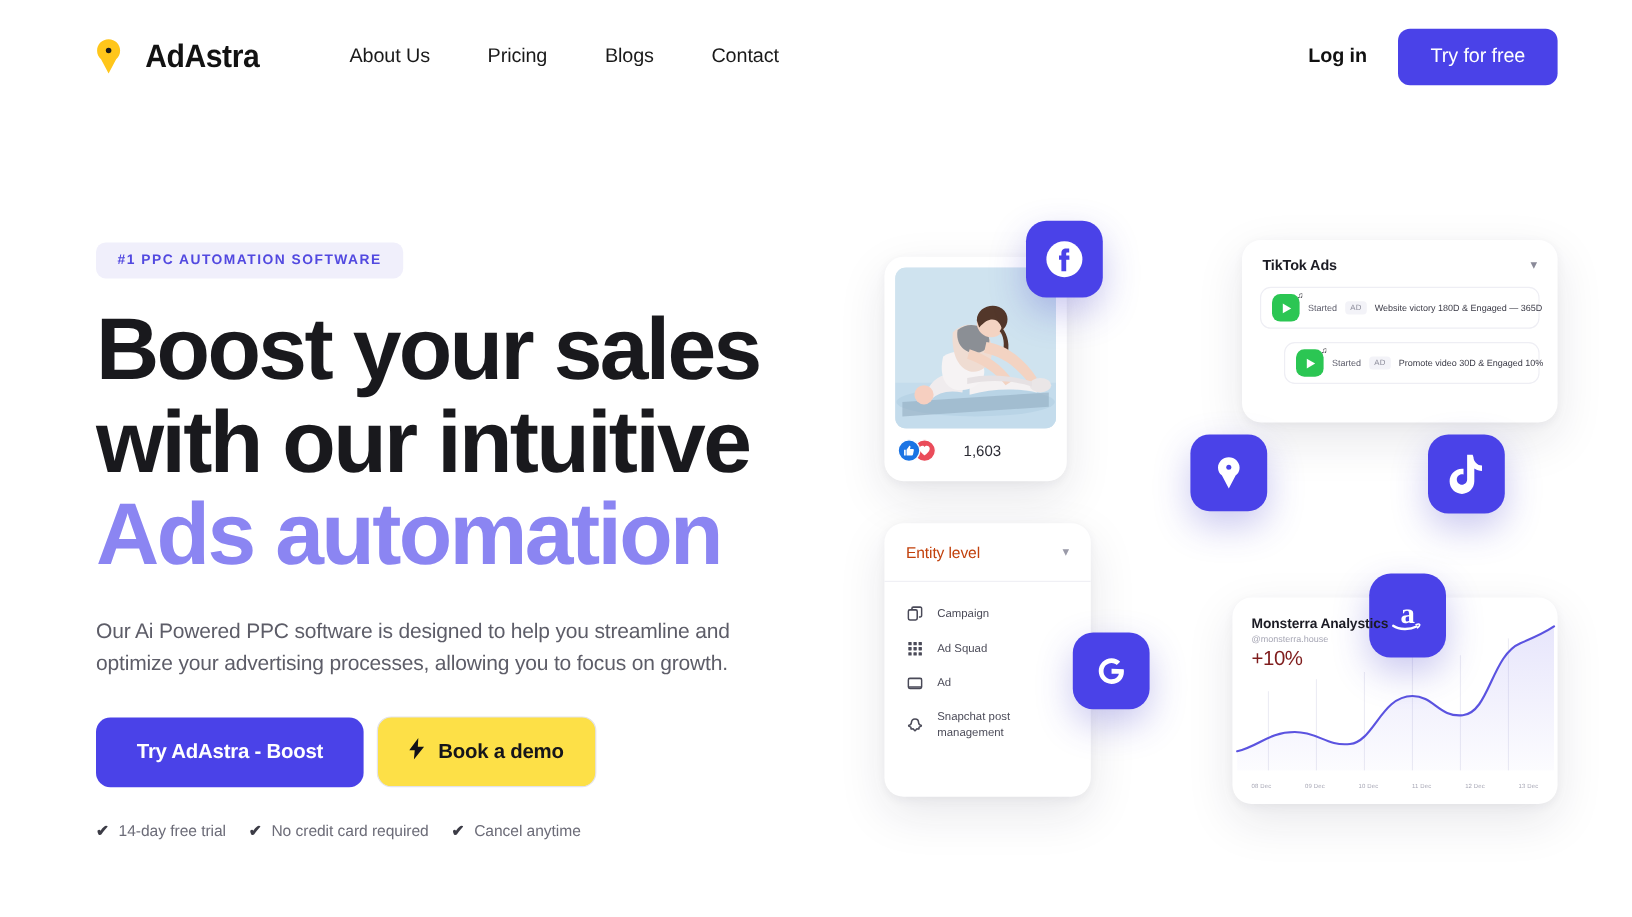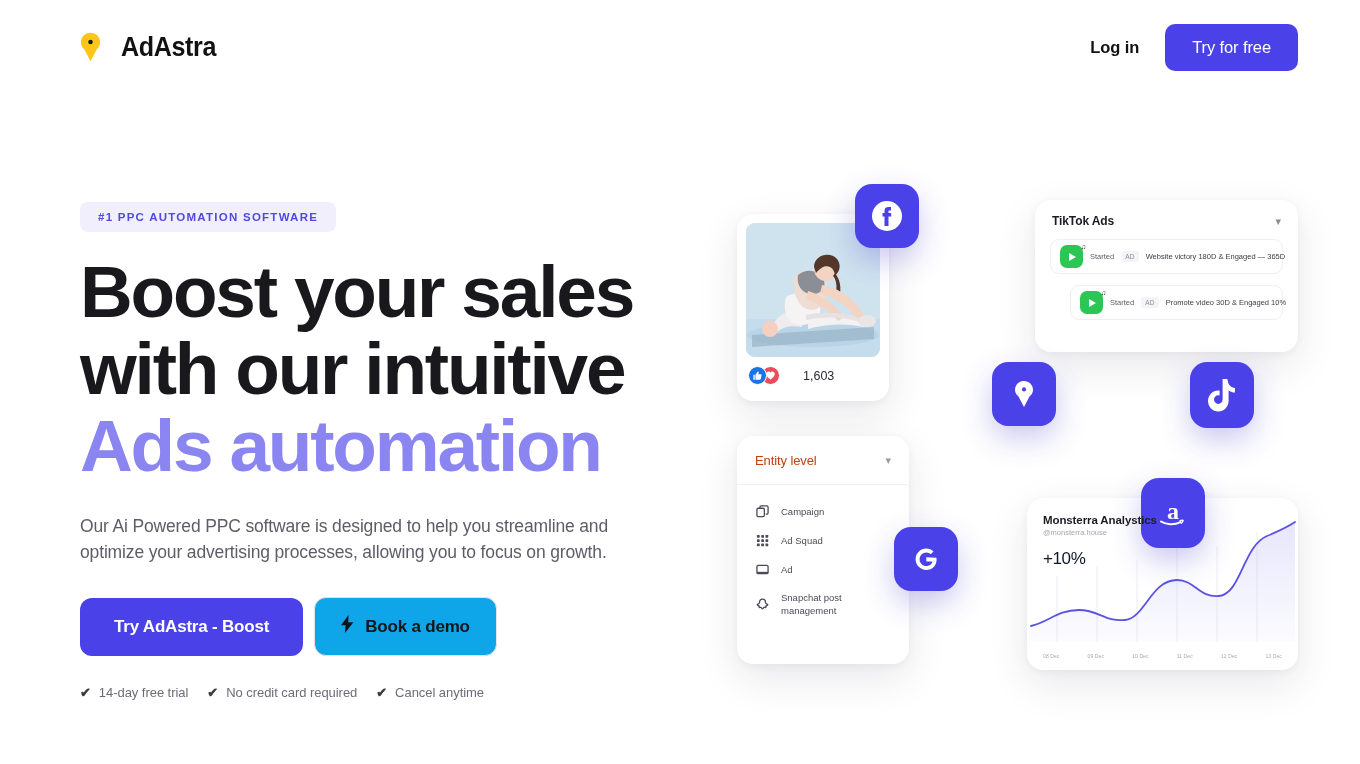--- a/index.html
+++ b/index.html
@@ -143,21 +143,21 @@
     font-size: 17px;
     font-weight: 700;
     border: none;
     border-radius: 12px;
     padding: 19px 34px;
     cursor: pointer;
     font-family: "Liberation Sans", sans-serif;
     letter-spacing: -0.2px;
   }
   .btn-secondary {
-    background: #0ea5e9;
+    background: #fde047;
     color: #15151a;
     font-size: 17px;
     font-weight: 700;
     border: 1.4px solid #e3e3ea;
     border-radius: 12px;
     padding: 17px 26px;
     cursor: pointer;
     display: flex;
     align-items: center;
     gap: 11px;
@@ -351,21 +351,21 @@
     left: 327px;
     top: 498px;
     width: 271px;
     height: 172px;
     overflow: hidden;
     padding: 0;
   }
   .chart-head { padding: 16px 0 0 16px; position: relative; z-index: 3; }
   .chart-title { font-size: 11.5px; font-weight: 700; color: #1b1b24; letter-spacing: -0.1px; }
   .chart-handle { font-size: 7.5px; color: #a6a6b4; margin-top: 2px; }
-  .chart-delta { font-size: 17px; font-weight: 400; color: #0f172a; margin-top: 12px; letter-spacing: -0.4px; }
+  .chart-delta { font-size: 17px; font-weight: 400; color: #7f1d1d; margin-top: 2px; letter-spacing: -0.4px; }
   .chart-plot {
     position: absolute;
     left: 0; right: 0; bottom: 0;
     height: 172px;
   }
   .chart-plot svg { display: block; width: 100%; height: 100%; }
   .x-labels {
     position: absolute;
     left: 0; right: 0;
     bottom: 11px;
@@ -388,20 +388,26 @@
     <div class="brand">
       <span>
         <svg class="brand-pin" width="21" height="30" viewBox="0 0 21 30">
           <path d="M10.5 0.8C5.0 0.8 0.9 5.0 0.9 10.3c0 2.9 1.3 5.4 3.3 7.0L10.5 29.3l6.3-12.0c2.0-1.6 3.3-4.1 3.3-7.0C20.1 5.0 16.0 0.8 10.5 0.8z" fill="#FFC61A"></path>
           <circle cx="10.5" cy="10.0" r="2.3" fill="#1A1A1A"></circle>
         </svg>
       </span>
       <span class="brand-name">AdAstra</span>
     </div>
 
+    <div class="nav-links">
+      <a class="nav-link">About Us</a>
+      <a class="nav-link">Pricing</a>
+      <a class="nav-link">Blogs</a>
+      <a class="nav-link">Contact</a>
+    </div>
 
     <div class="nav-right">
       <a class="login-link">Log in</a>
       <button class="try-free-btn">Try for free</button>
     </div>
   </nav>
 
   <div class="hero-left">
 
     <div class="badge">#1 PPC Automation Software</div>

